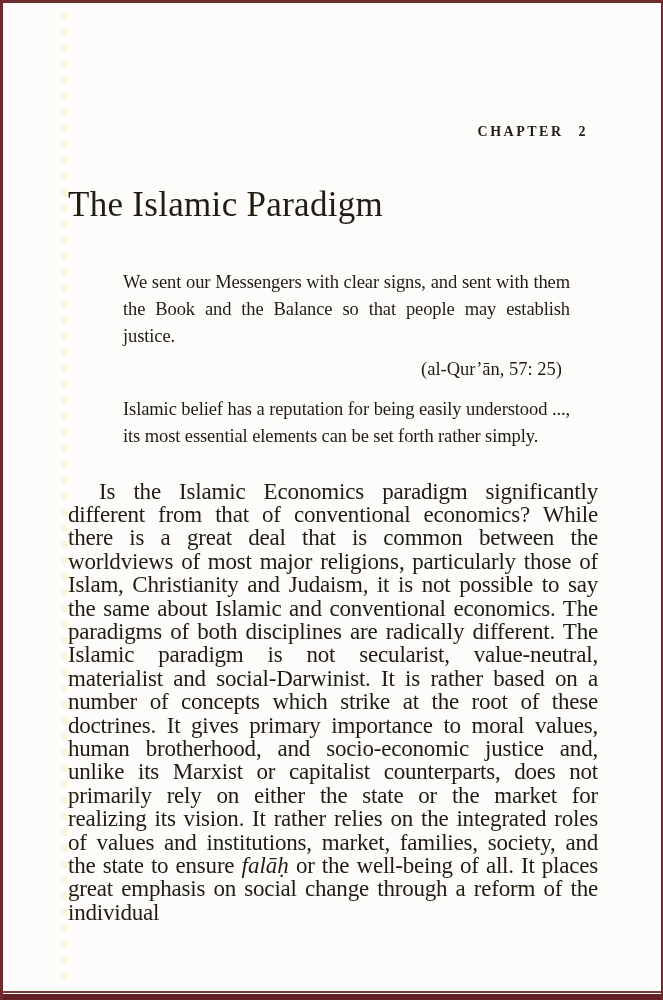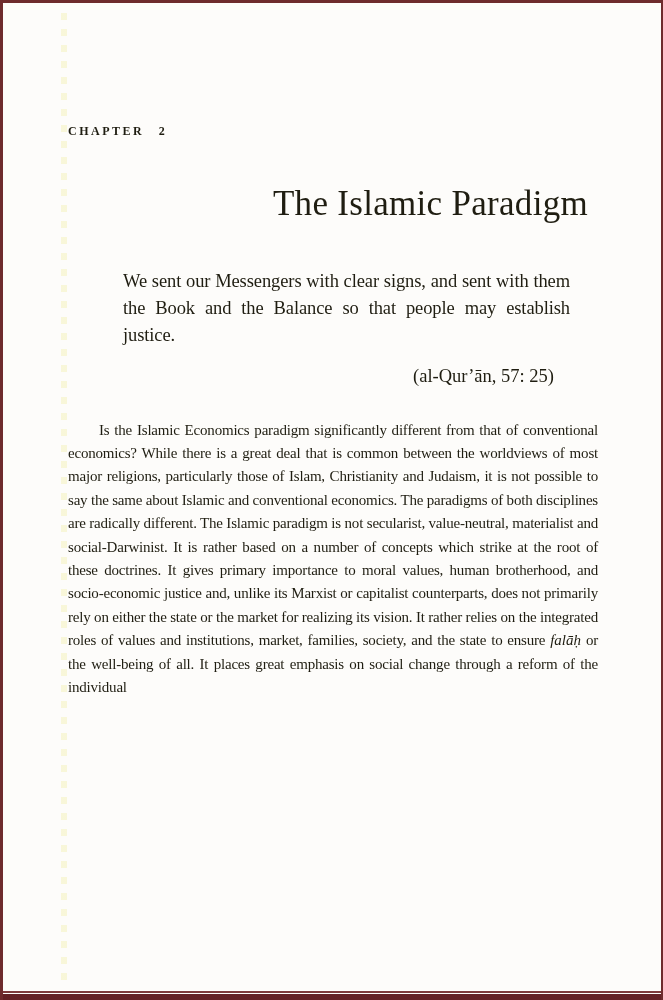--- a/index.html
+++ b/index.html
@@ -49,64 +49,64 @@
     left: 0;
     right: 0;
     bottom: 0;
     height: 6px;
     background: #632125;
   }
 
   .chapter-heading {
     margin: 121px 0 0 65px;
     width: 520px;
-    text-align: left;
-    font-size: 12px;
+    text-align: right;
+    font-size: 14px;
     font-weight: 700;
     letter-spacing: 2.5px;
     word-spacing: 9px;
   }
   .book-title {
     margin: 45px 0 0 65px;
     width: 520px;
-    text-align: right;
+    text-align: left;
     font-size: 35px;
     line-height: 40px;
     font-weight: 400;
     letter-spacing: 0.3px;
   }
   .epigraphs {
     margin: 44px 0 0 120px;
     width: 447px;
   }
   .epigraph-text {
     margin: 0;
     font-size: 18.5px;
     line-height: 27px;
     text-align: justify;
     letter-spacing: -0.1px;
   }
   .epigraph-attribution {
-    margin: 16px;
+    margin: 8px;
     font-size: 18.5px;
     line-height: 23.5px;
     text-align: right;
   }
   .epigraph + .epigraph {
     margin-top: 14px;
   }
   .note-ref {
     font-size: 11px;
     vertical-align: super;
     line-height: 0;
   }
   .body-paragraph {
     margin: 30px 0 0 65px;
     width: 530px;
-    font-size: 15px;
+    font-size: 23px;
     line-height: 23.4px;
     text-align: justify;
     text-indent: 31px;
     letter-spacing: -0.2px;
   }
   .body-paragraph em {
     letter-spacing: 0;
   }
 </style>
 </head>
@@ -123,20 +123,21 @@
   </h1>
 
   <div class="epigraphs">
 
     <div class="epigraph">
       <p class="epigraph-text">We sent our Messengers with clear signs, and sent with them the Book and the Balance so that people may establish justice.</p>
       <p class="epigraph-attribution"><span>(al-Qur’ān, 57: 25)</span><span class="note-ref"></span></p>
     </div>
 
     <div class="epigraph">
+      <p class="epigraph-text">Islamic belief has a reputation for being easily understood ..., its most essential elements can be set forth rather simply.</p>
     </div>
 
   </div>
 
   <p class="body-paragraph"><span>Is the Islamic Economics paradigm significantly different from that of conventional economics? While there is a great deal that is common between the worldviews of most major religions, particularly those of Islam, Christianity and Judaism, it is not possible to say the same about Islamic and conventional economics. The paradigms of both disciplines are radically different. The Islamic paradigm is not secularist, value-neutral, materialist and social-Darwinist. It is rather based on a number of concepts which strike at the root of these doctrines. It gives primary importance to moral values, human brotherhood, and socio-economic justice and, unlike its Marxist or capitalist counterparts, does not primarily rely on either the state or the market for realizing its vision. It rather relies on the integrated roles of values and institutions, market, families, society, and the state to ensure </span><em>falāḥ</em><span> or the well-being of all. It places great emphasis on social change through a reform of the individual</span></p>
 
   <div class="bottom-rule"></div>
   <div class="bottom-band"></div>
 
 </div>

